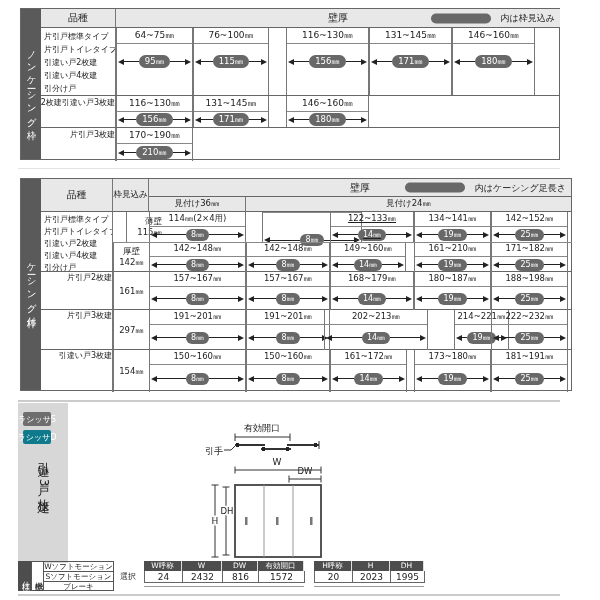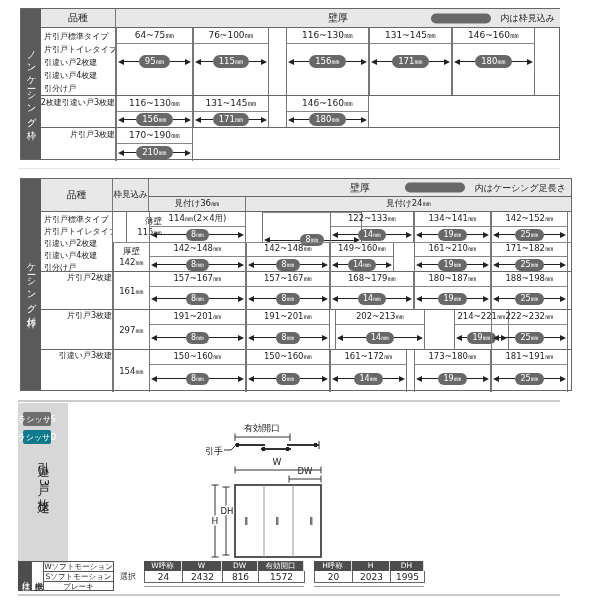--- a/index.html
+++ b/index.html
@@ -272,21 +272,21 @@
             <div class="pillwrap">
               <div class="dimrow">
                 <div class="ahl"></div>
                 <div class="ln"></div>
                 <div class="pill sm2">8㎜</div>
                 <div class="ln"></div>
                 <div class="ahr"></div>
               </div>
             </div>
           </div>
-          <div class="dcell" style="left: 289px; width: 84px;">
+          <div class="dcell" style="left: 289px; width: 84px; text-decoration: underline;">
             <div class="dimlabel sm">122~133㎜</div>
             <div class="pillwrap">
               <div class="dimrow">
                 <div class="ahl"></div>
                 <div class="ln"></div>
                 <div class="pill sm2">14㎜</div>
                 <div class="ln"></div>
                 <div class="ahr"></div>
               </div>
             </div>
@@ -338,21 +338,21 @@
             <div class="pillwrap">
               <div class="dimrow">
                 <div class="ahl"></div>
                 <div class="ln"></div>
                 <div class="pill sm2">8㎜</div>
                 <div class="ln"></div>
                 <div class="ahr"></div>
               </div>
             </div>
           </div>
-          <div class="dcell" style="left: 289px; width: 64px;">
+          <div class="dcell" style="left: 289px; width: 76px;">
             <div class="dimlabel sm">149~160㎜</div>
             <div class="pillwrap">
               <div class="dimrow">
                 <div class="ahl"></div>
                 <div class="ln"></div>
                 <div class="pill sm2">14㎜</div>
                 <div class="ln"></div>
                 <div class="ahr"></div>
               </div>
             </div>
@@ -479,21 +479,21 @@
             <div class="pillwrap">
               <div class="dimrow">
                 <div class="ahl"></div>
                 <div class="ln"></div>
                 <div class="pill sm2">8㎜</div>
                 <div class="ln"></div>
                 <div class="ahr"></div>
               </div>
             </div>
           </div>
-          <div class="dcell" style="left: 294px; width: 90px;">
+          <div class="dcell" style="left: 283px; width: 104px;">
             <div class="dimlabel sm">202~213㎜</div>
             <div class="pillwrap">
               <div class="dimrow">
                 <div class="ahl"></div>
                 <div class="ln"></div>
                 <div class="pill sm2">14㎜</div>
                 <div class="ln"></div>
                 <div class="ahr"></div>
               </div>
             </div>

